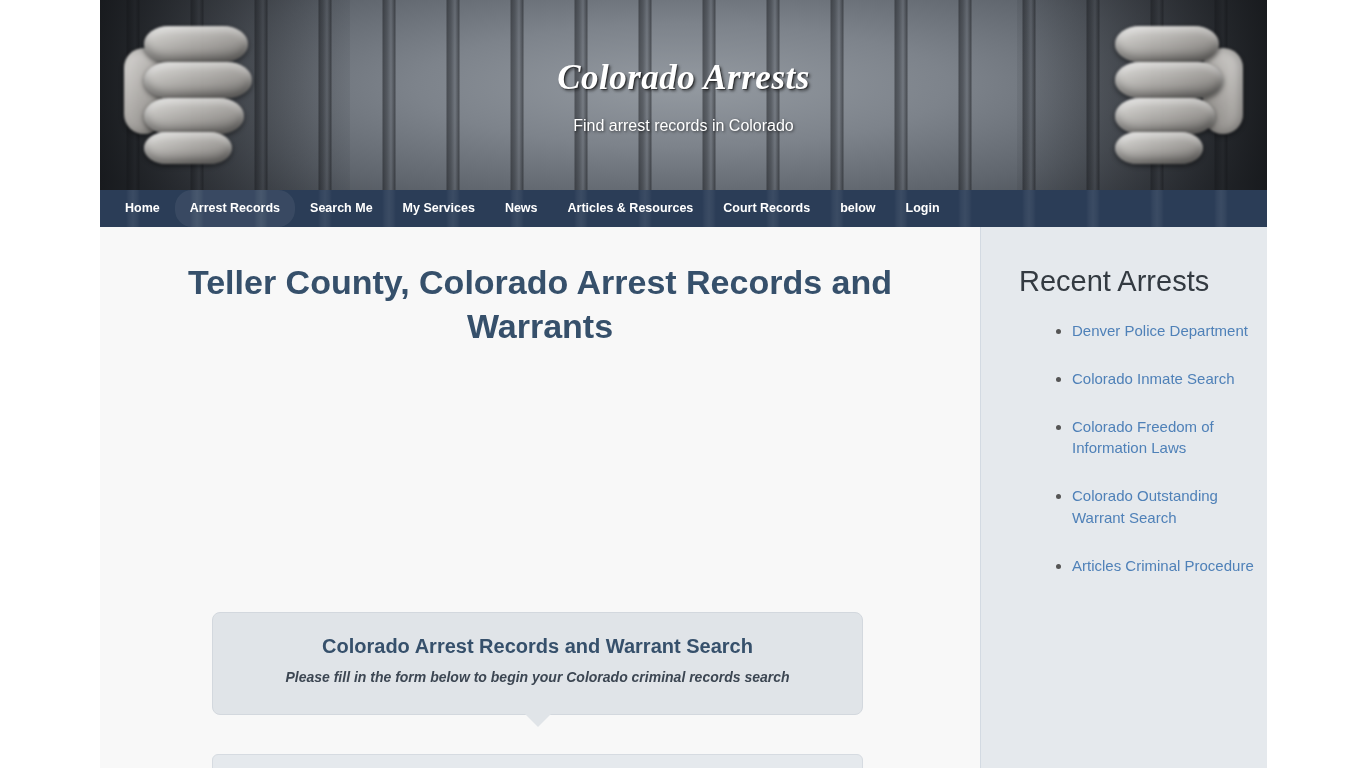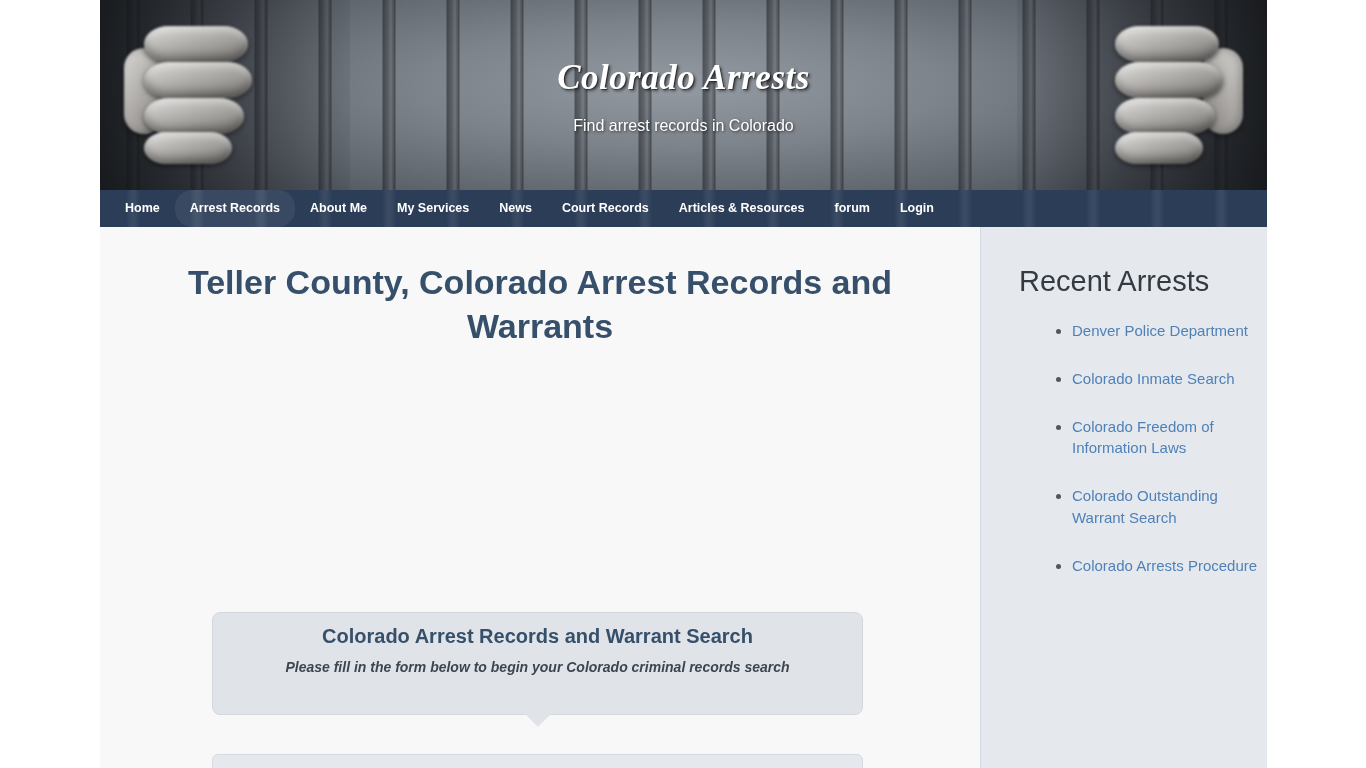--- a/index.html
+++ b/index.html
@@ -161,21 +161,21 @@
 
   
   .callout {
     position: absolute; left: 112px; top: 385px;
     width: 651px; height: 103px;
     background: #e0e4e8;
     border: 1px solid #d3d8de;
     border-radius: 8px;
   }
   .callout-title {
-    margin: 0; padding-top: 12px;
+    margin: 0; padding-top: 22px;
     text-align: center;
     font-size: 20px; font-weight: bold;
     color: #36506b;
   }
   .callout-sub {
     margin: 0; padding-top: 11px;
     text-align: center;
     font-size: 14px; font-style: italic;
     color: #3c4652;
     font-weight: bold;
@@ -250,26 +250,26 @@
         <div class="knuckle k4"></div>
       </div>
 
       <div class="banner-title">Colorado Arrests</div>
       <div class="banner-tagline">Find arrest records in Colorado</div>
     </div>
 
     <div class="nav">
       <a class="nav-item">Home</a>
       <a class="nav-item active">Arrest Records</a>
-      <a class="nav-item">About Me</a>
+      <a class="nav-item">Search Me</a>
       <a class="nav-item">My Services</a>
       <a class="nav-item">News</a>
+      <a class="nav-item">Articles &amp; Resources</a>
       <a class="nav-item">Court Records</a>
-      <a class="nav-item">Articles &amp; Resources</a>
-      <a class="nav-item">forum</a>
+      <a class="nav-item">below</a>
       <a class="nav-item">Login</a>
     </div>
 
     <div class="body-wrap">
 
       <div class="main-col">
 
         <h1 class="page-title">Teller County, Colorado Arrest Records and Warrants</h1>
 
         <div class="callout">
@@ -293,19 +293,19 @@
 
       </div>
 
       <div class="side-col">
         <h2 class="side-title">Recent Arrests</h2>
         <ul class="side-list">
           <li><a class="side-link">Denver Police Department</a></li>
           <li><a class="side-link">Colorado Inmate Search</a></li>
           <li><a class="side-link">Colorado Freedom of Information Laws</a></li>
           <li><a class="side-link">Colorado Outstanding Warrant Search</a></li>
-          <li><a class="side-link">Colorado Arrests Procedure</a></li>
+          <li><a class="side-link">Articles Criminal Procedure</a></li>
         </ul>
       </div>
 
     </div>
   </div>
 </div>
 
 </body></html>

